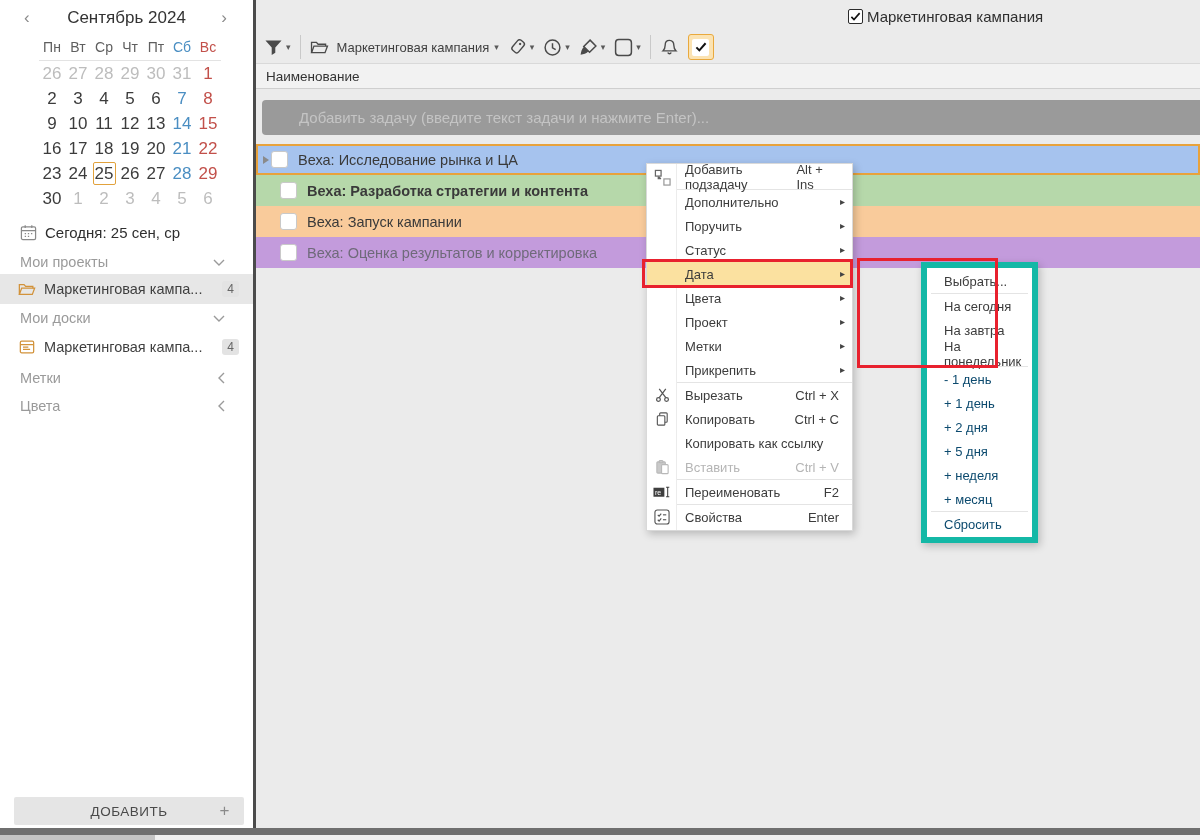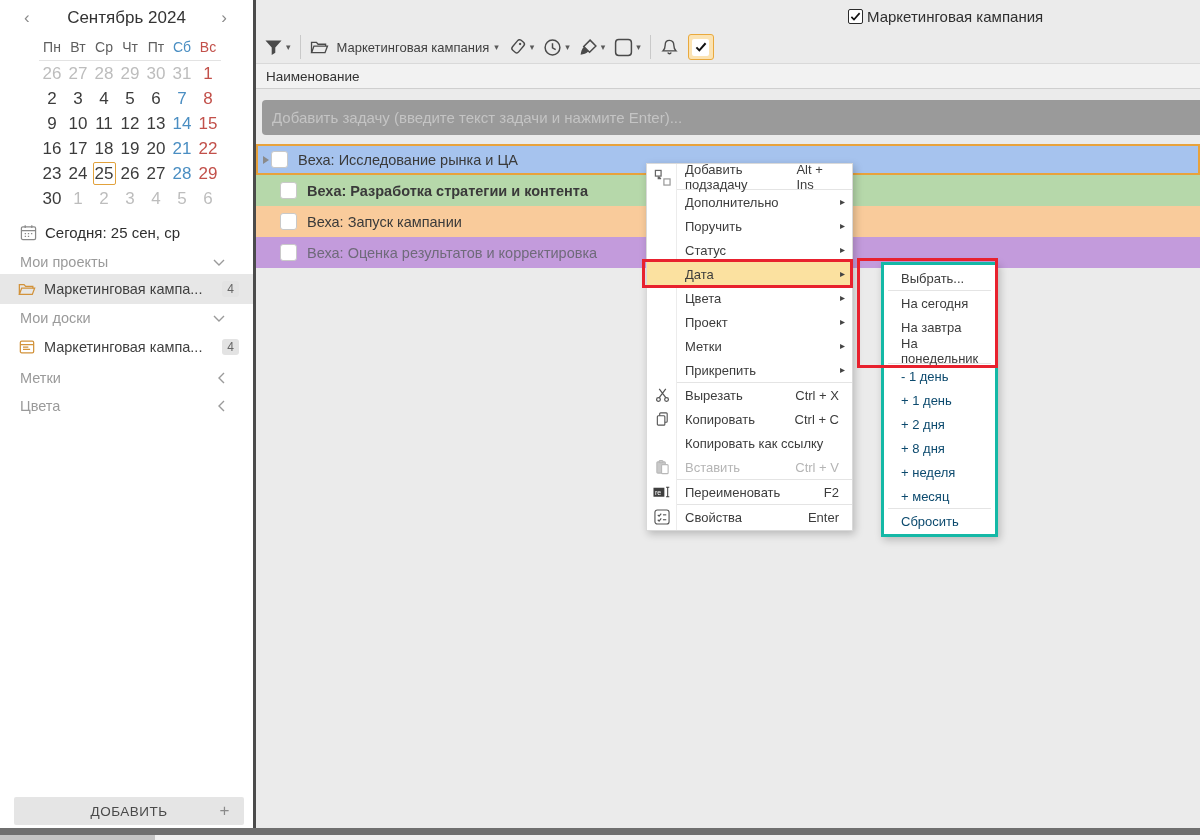--- a/index.html
+++ b/index.html
@@ -56,21 +56,21 @@
              display:flex;align-items:center;justify-content:center}
   .tb-toggle .inner{width:17px;height:17px;background:#fff;border-radius:2px;display:flex;
              align-items:center;justify-content:center}
   .tb-project{font-size:13px;color:#3f3f3f;margin:0 2px 0 5px}
 
   .col-header{position:absolute;left:256px;top:63px;width:944px;height:26px;background:#f2f2f2;
               border-top:1px solid #d9d9d9;border-bottom:1px solid #cfcfcf;display:flex;
               align-items:center;padding-left:10px;font-size:13.5px;color:#333}
 
   .add-bar{position:absolute;left:262px;top:100px;width:938px;height:35px;background:#9a9a9a;
-           border-radius:4px 0 0 4px;display:flex;align-items:center;padding-left:10px}
+           border-radius:4px 0 0 4px;display:flex;align-items:center;padding-left:37px}
   .add-bar .ph{font-size:15px;color:#c4c4c4}
 
   
   .task-list{position:absolute;left:256px;top:144px;width:944px}
   .task-row{height:31px;display:flex;align-items:center;padding-left:24px;position:relative;
             font-size:14.5px;color:#3a3a3a}
   .task-row.selected{border:2px solid #e8a23b;padding-left:13px}
   .task-row .expand{position:absolute;left:4px}
   .task-row .cbx{width:17px;height:17px;background:#fff;border:1px solid #c9c9c9;border-radius:3px;
                  margin-right:10px;flex:0 0 auto}
@@ -84,21 +84,21 @@
   .cm-item{position:relative;height:24px;display:flex;align-items:center;padding-left:38px;
            padding-right:7px;font-size:13px;color:#3c3c3c;cursor:default}
   .cm-item .cm-ic{position:absolute;left:5px;width:20px;justify-content:center}
   .cm-item .sc{margin-left:auto;padding-right:6px}
   .cm-item .arr{margin-left:auto;font-size:10px;color:#444;line-height:10px}
   .cm-item.hl{background:#fbe1a0}
   .cm-item.disabled{color:#b5b5b5}
   .cm-sep{height:1px;background:#e4e4e4;margin:0 0 0 30px}
 
   
-  .smenu{position:absolute;left:881px;top:262px;width:117px;background:#fff;border:3px solid #14b8a6;
+  .smenu{position:absolute;left:921px;top:262px;width:117px;background:#fff;border:6px solid #14b8a6;
          box-shadow:2px 3px 8px rgba(0,0,0,.22);z-index:11;padding:1px 0}
   .sm-item{height:24px;display:flex;align-items:center;padding-left:17px;font-size:13px;color:#3c3c3c}
   .sm-item.muted{color:#0c4a6e}
   .sm-sep{height:1px;background:#e4e4e4;margin:0 4px}
 
   
   .redbox{position:absolute;border:3px solid #e8212e;z-index:20;pointer-events:none}
   .redbox.b1{left:642px;top:259px;width:211px;height:29px}
   .redbox.b2{left:857px;top:258px;width:141px;height:110px}
 
@@ -494,21 +494,21 @@
 <div class="smenu" id="smenu">
     <div class="sm-item">Выбрать...</div>
     <div class="sm-sep"></div>
     <div class="sm-item">На сегодня</div>
     <div class="sm-item">На завтра</div>
     <div class="sm-item">На понедельник</div>
     <div class="sm-sep"></div>
     <div class="sm-item muted">- 1 день</div>
     <div class="sm-item muted">+ 1 день</div>
     <div class="sm-item muted">+ 2 дня</div>
-    <div class="sm-item muted">+ 8 дня</div>
+    <div class="sm-item muted">+ 5 дня</div>
     <div class="sm-item muted">+ неделя</div>
     <div class="sm-item muted">+ месяц</div>
     <div class="sm-sep"></div>
     <div class="sm-item muted">Сбросить</div>
   </div>
 
 <div class="redbox b1"></div>
 <div class="redbox b2"></div>
 
 <div class="bottom-dark"></div>

